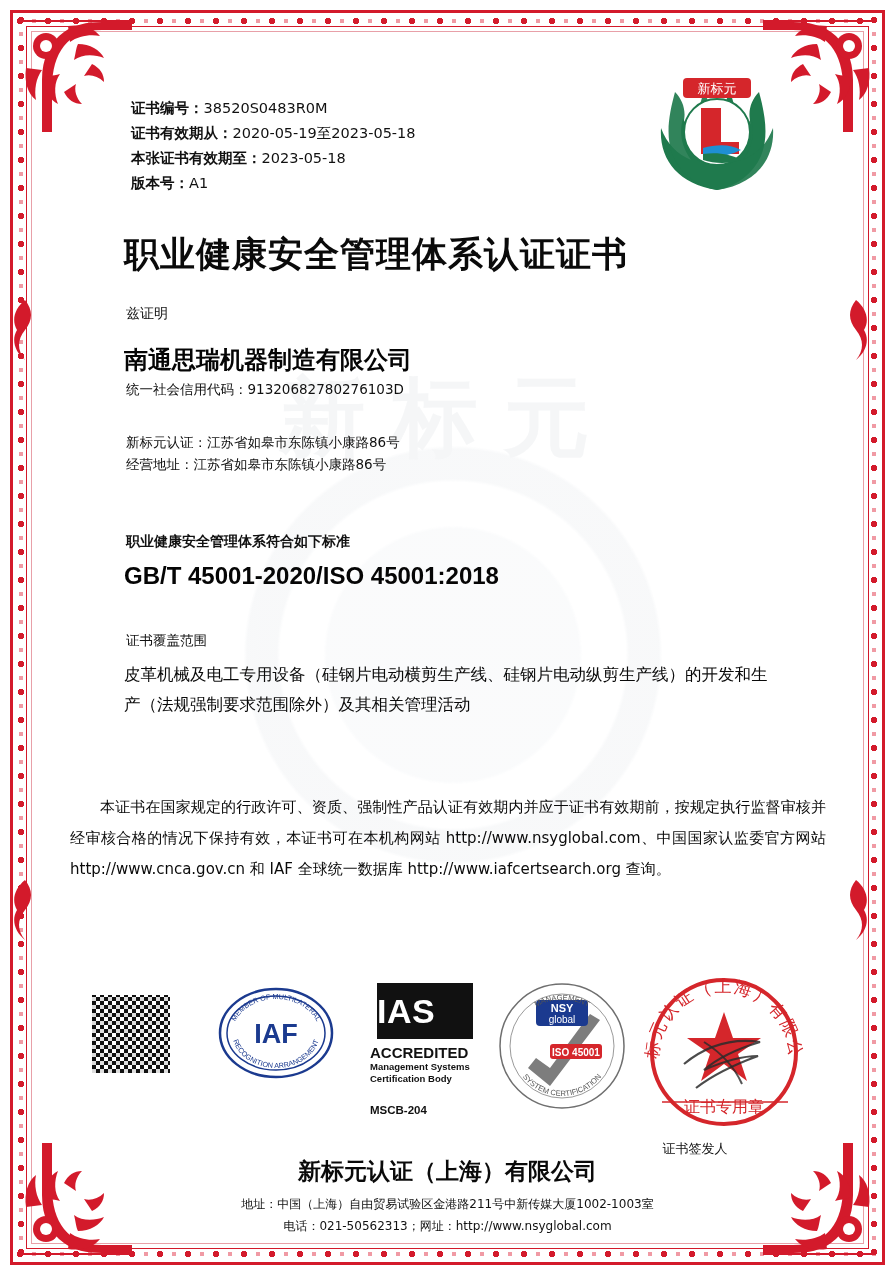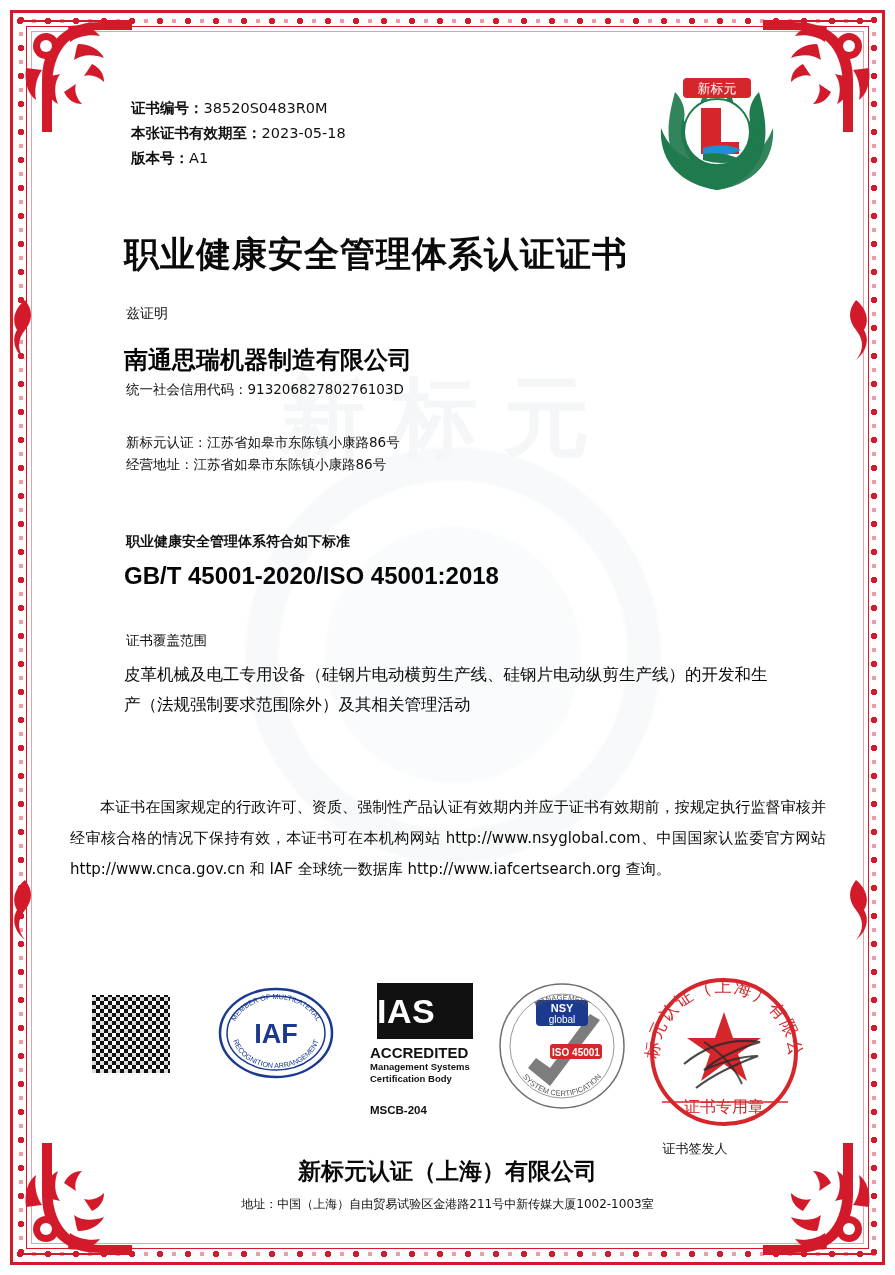--- a/index.html
+++ b/index.html
@@ -438,20 +438,23 @@
   <div class="watermark">
     <div class="wm-shape"></div>
     <div class="wm-text">新标元</div>
   </div>
 
   <div class="content">
 
     <div class="meta">
       <div>
         <b>证书编号：</b><span>38520S0483R0M</span>
+      </div>
+      <div>
+        <b>证书有效期从：</b><span>2020-05-19至2023-05-18</span>
       </div>
       <div>
         <b>本张证书有效期至：</b><span>2023-05-18</span>
       </div>
       <div>
         <b>版本号：</b><span>A1</span>
       </div>
     </div>
 
     <div class="logo">
@@ -551,16 +554,17 @@
           <path d="M72 70 c16 10 30 24 38 42" fill="none" stroke="#2b2b2b" stroke-width="2" opacity="0.8"></path>
         </svg>
       </div>
     </div>
 
     <div class="signer">证书签发人</div>
 
     <div class="footer">
       <div class="footer-name">新标元认证（上海）有限公司</div>
       <div class="footer-line">地址：中国（上海）自由贸易试验区金港路211号中新传媒大厦1002-1003室</div>
+      <div class="footer-line2">电话：021-50562313；网址：http://www.nsyglobal.com</div>
     </div>
 
   </div>
 </div>
 
 </body></html>

